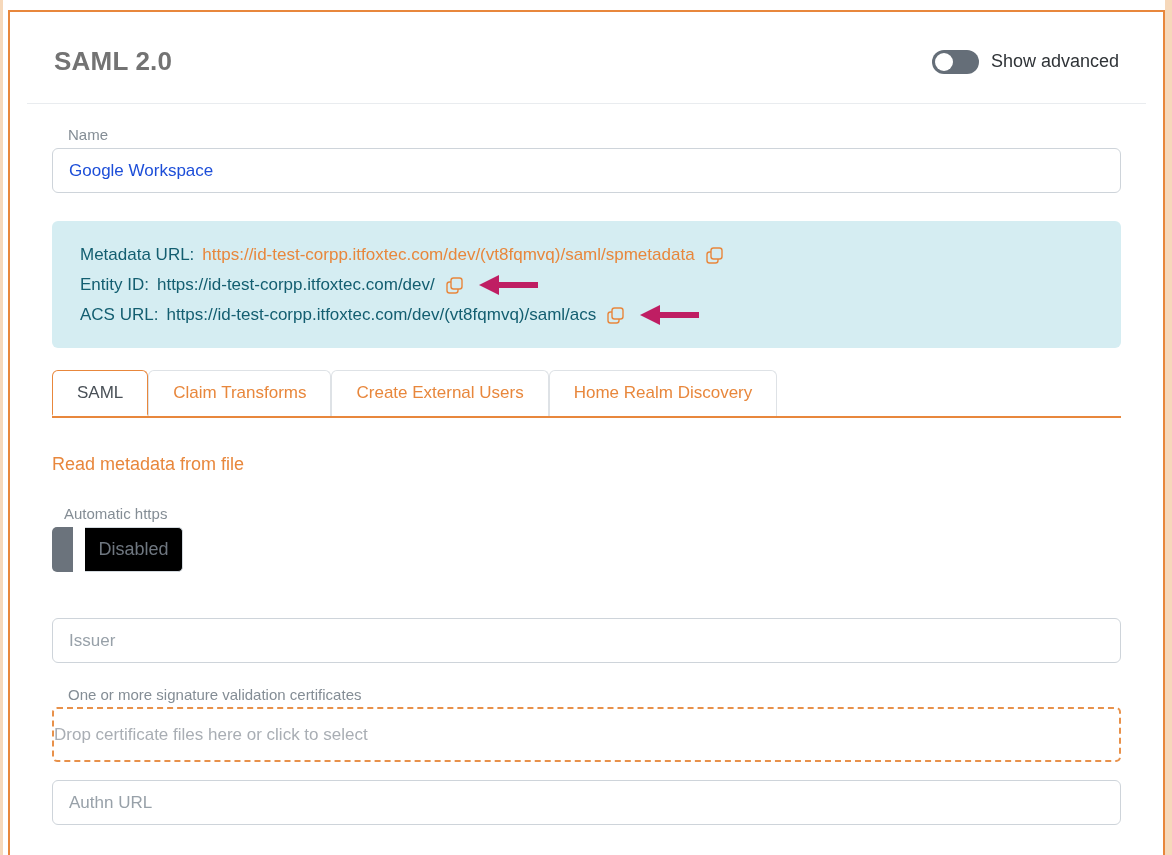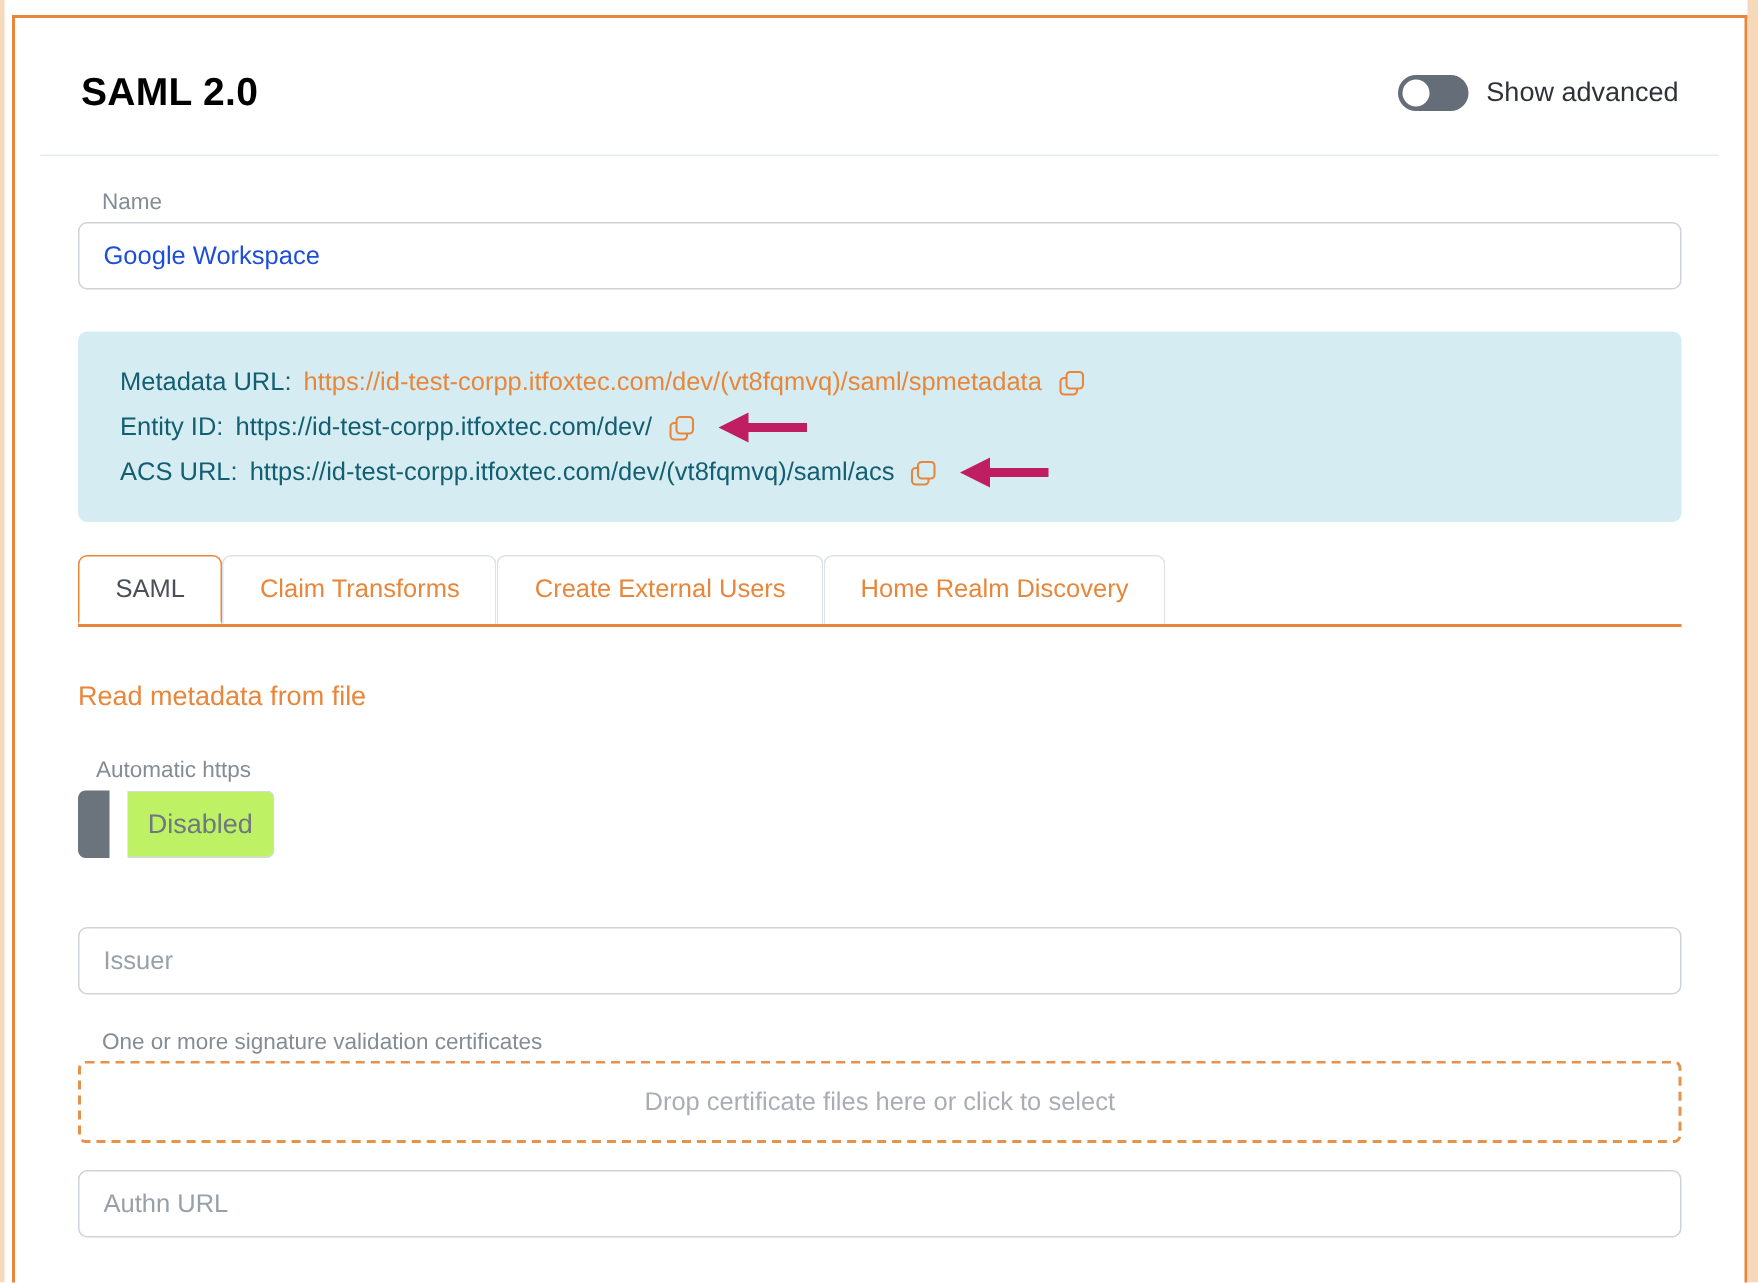--- a/index.html
+++ b/index.html
@@ -21,21 +21,21 @@
     left: 8px; right: 7px; top: 10px;
     height: 900px;
     border: 2px solid #e8873c;
     border-bottom: none;
     background: #fff;
     padding: 34px 42px 0 42px;
   }
 
   
   .header-row { display: flex; align-items: center; justify-content: space-between; padding: 0 2px; }
-  .page-title { font-size: 26px; font-weight: 700; color: #000000; letter-spacing: 0.2px; }
+  .page-title { font-size: 26px; font-weight: 700; color: #737373; letter-spacing: 0.2px; }
   .adv-wrap { display: flex; align-items: center; gap: 12px; }
   .switch {
     width: 47px; height: 24px; border-radius: 12px;
     background: #656e78; position: relative; cursor: pointer; flex: 0 0 auto;
   }
   .switch .knob {
     position: absolute; left: 3px; top: 3px; width: 18px; height: 18px;
     border-radius: 50%; background: #ffffff;
   }
   .adv-label { font-size: 18px; color: #2f3337; }
@@ -94,30 +94,30 @@
   .state-toggle {
     margin-top: 5px; display: flex; width: 131px; height: 45px; cursor: pointer;
     border-radius: 6px; box-shadow: 0 0 0 0 transparent;
   }
   .state-toggle .handle {
     width: 21px; background: #6b737c; border-radius: 5px 0 0 5px; flex: 0 0 auto;
   }
   .state-toggle .state-box {
     flex: 1; border: 1px solid #d3d9de; border-left: none;
     border-radius: 0 5px 5px 0; display: flex; align-items: center; justify-content: center;
-    font-size: 18px; color: #6f7780; background: #bef264; margin-left: 12px;
+    font-size: 18px; color: #6f7780; background: #000000; margin-left: 12px;
   }
 
   .issuer-group { margin-top: 46px; }
 
   .cert-group { margin-top: 23px; }
   .dropzone {
     margin-top: 4px; height: 55px;
     border: 2px dashed #e8914a; border-radius: 5px;
-    display: flex; align-items: center; justify-content: center;
+    display: flex; align-items: center; 
     font-size: 17px; color: #a9aeb4; background: #fff; cursor: pointer;
   }
 
   .authn-group { margin-top: 18px; }
 </style>
 </head>
 <body>
 
 <div class="edge-strip left"></div>
 <div class="edge-strip right"></div>

